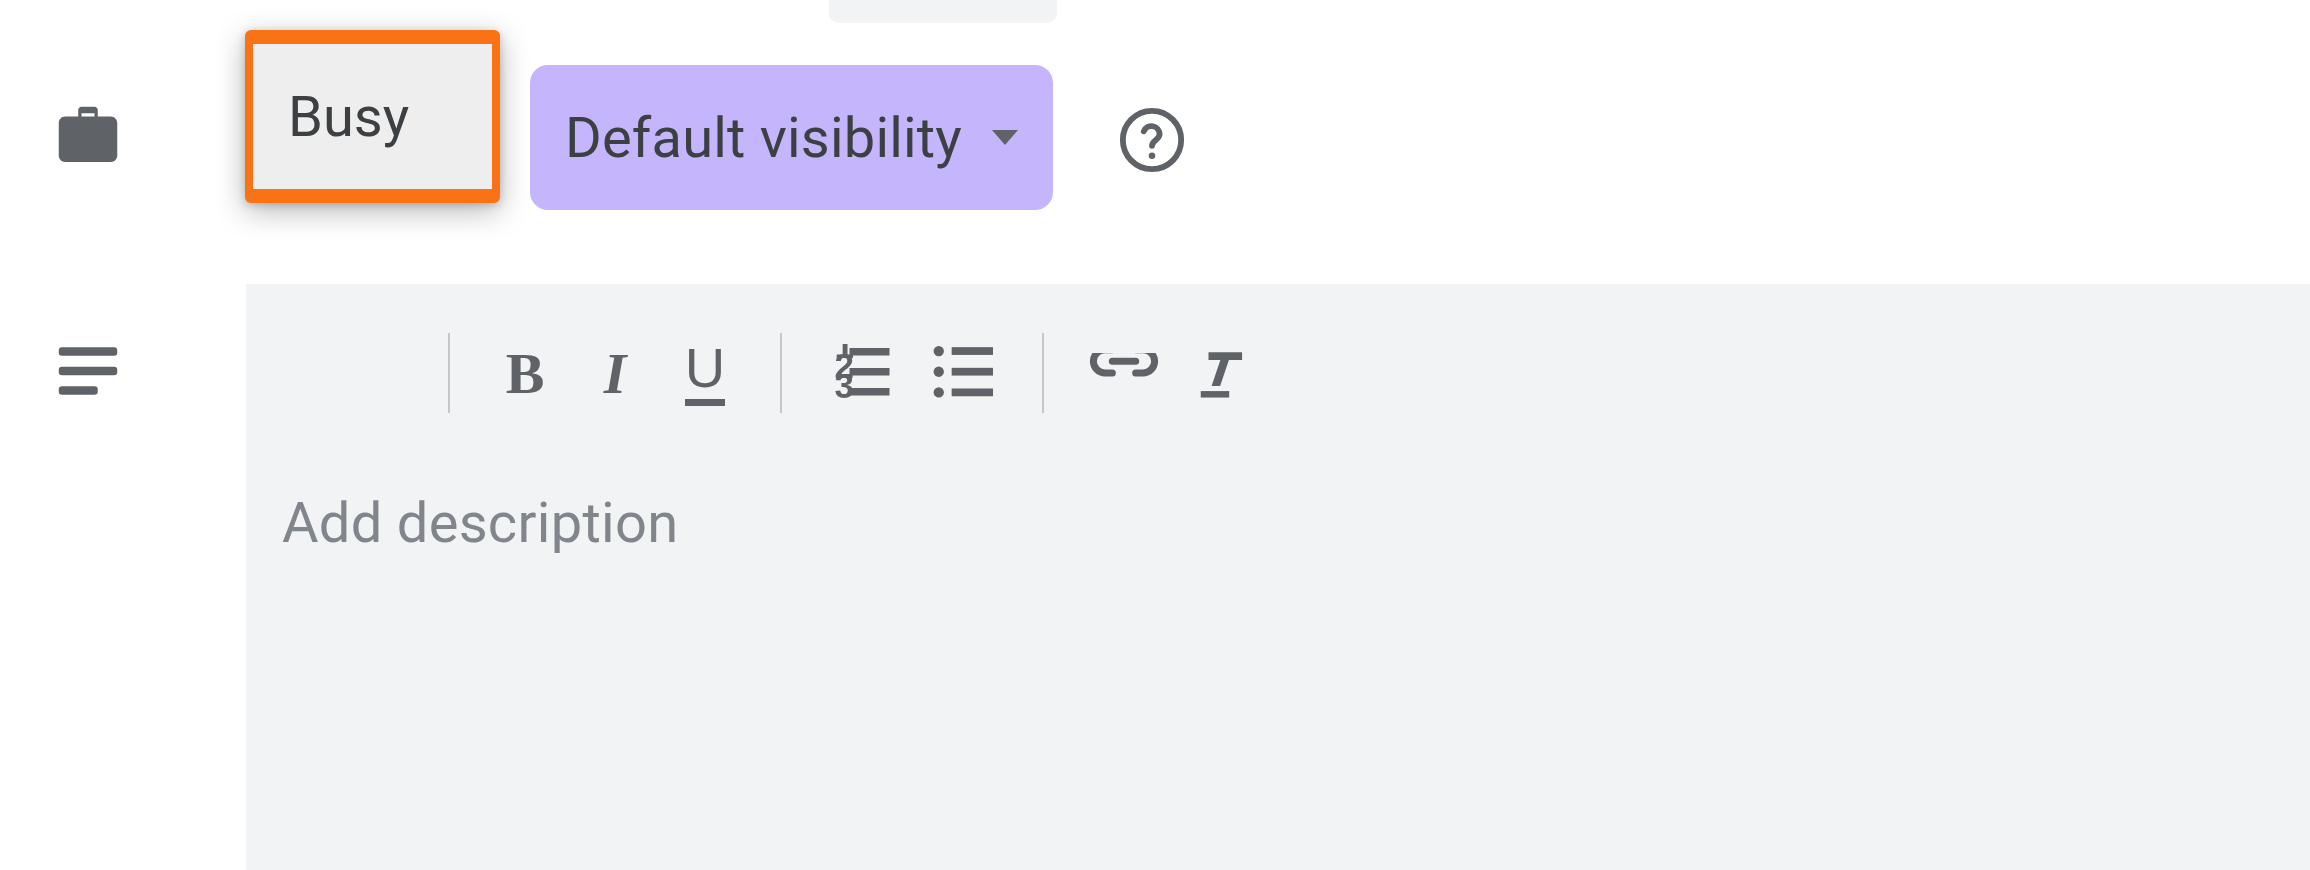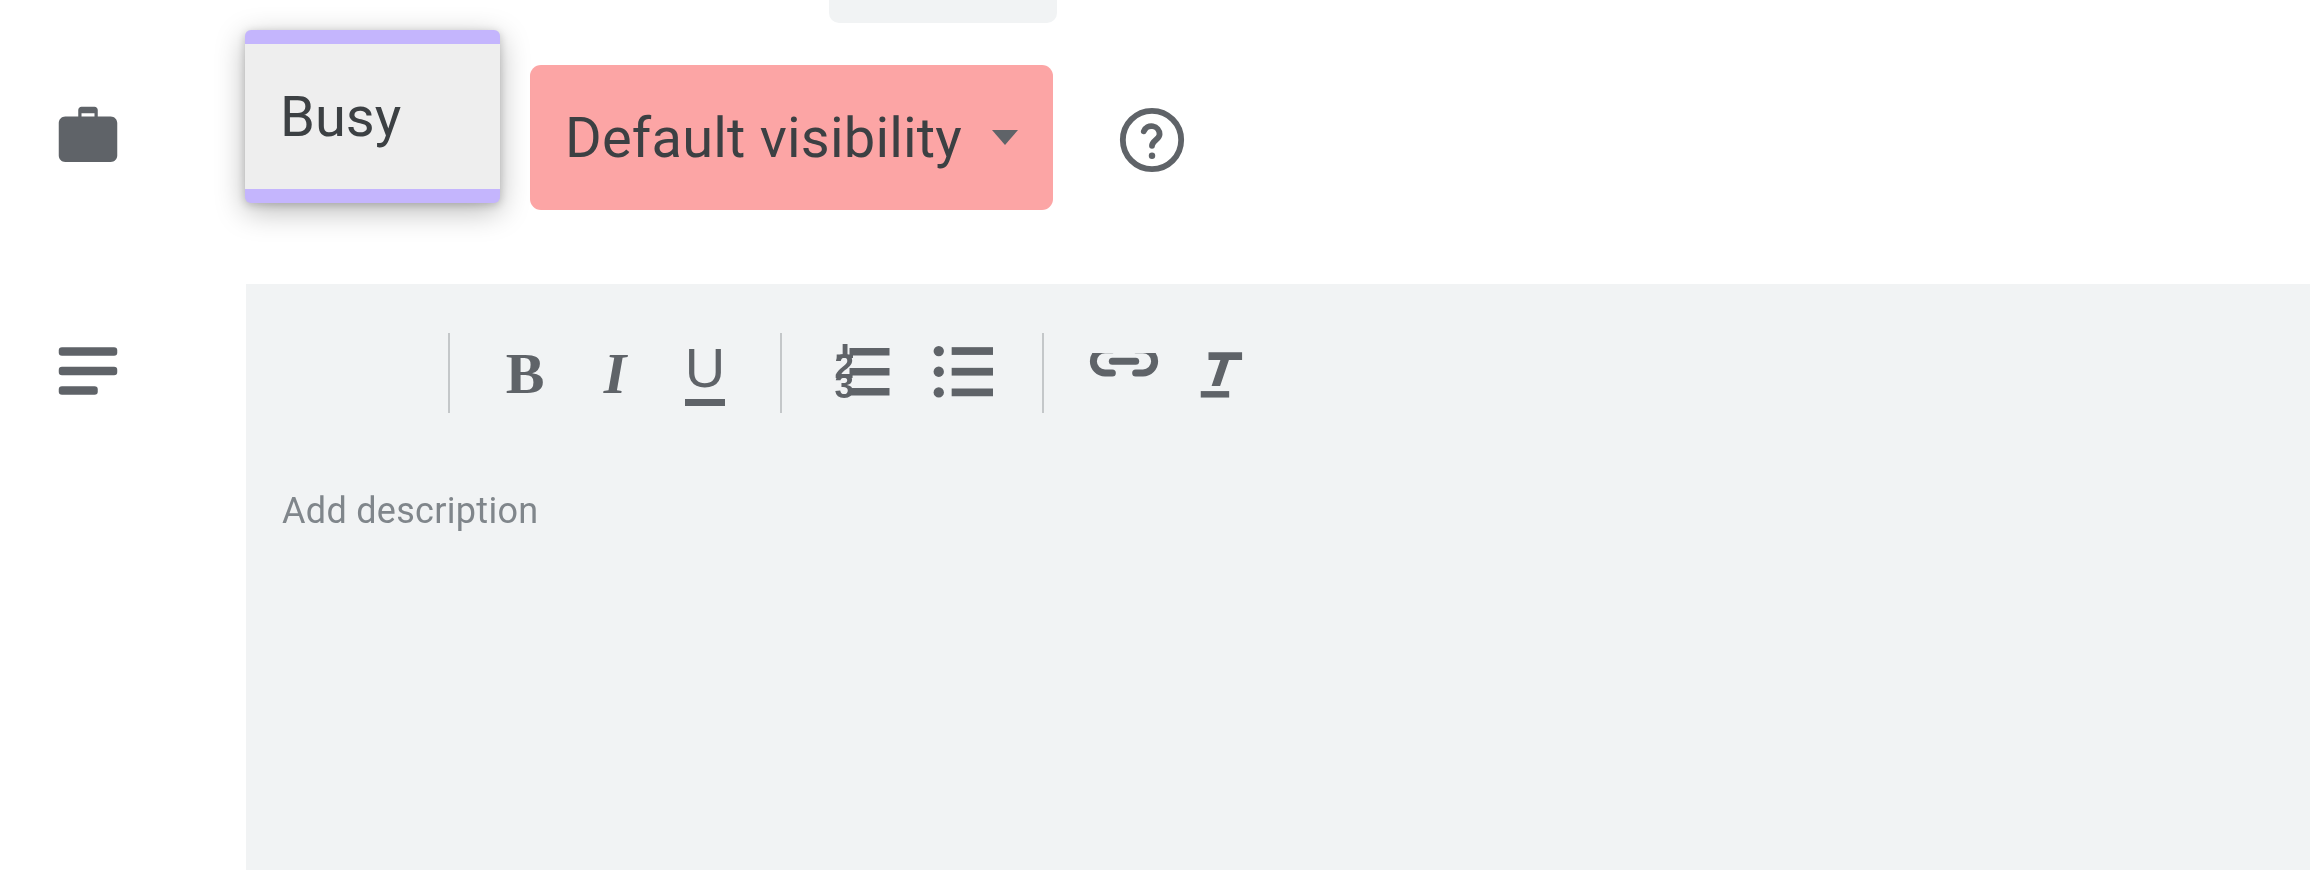--- a/index.html
+++ b/index.html
@@ -37,22 +37,22 @@
   }
   .briefcase-icon { top: 96px; left: 48px; }
   .paragraph-icon { top: 330px; left: 48px; }
 
   .visibility-chip {
     position: absolute;
     top: 65px;
     left: 530px;
     height: 145px;
     padding: 0 35px 0 35px;
-    background: #fca5a5;
-    border-radius: 11px;
+    background: #c4b5fd;
+    border-radius: 18px;
     display: flex;
     align-items: center;
     font-size: 56px;
     letter-spacing: 0.2px;
     color: #3c4043;
     cursor: pointer;
     gap: 30px;
   }
   .visibility-chip .arrow {
     width: 0; height: 0;
@@ -70,24 +70,24 @@
     color: #5f6368;
     cursor: pointer;
   }
 
   
   .dropdown {
     position: absolute;
     top: 30px;
     left: 245px;
     width: 255px;
-    background: #c4b5fd;
+    background: #f97316;
     border-radius: 6px;
     box-shadow: 0 8px 30px rgba(0,0,0,0.28), 0 2px 8px rgba(0,0,0,0.18);
-    padding: 14px 0;
+    padding: 14px 8px;
     z-index: 50;
   }
   .dropdown .item {
     height: 145px;
     display: flex;
     align-items: center;
     padding-left: 35px;
     font-size: 56px;
     color: #3c4043;
     cursor: pointer;
@@ -160,21 +160,21 @@
     height: 80px;
     background: #c4c7c9;
     margin: 0 30px;
   }
   .sep.first { margin-left: 10px; }
 
   .placeholder {
     position: absolute;
     left: 282px;
     top: 490px;
-    font-size: 36px;
+    font-size: 56px;
     color: #80868b;
     letter-spacing: 0.3px;
   }
 
   
   .numlist { width:60px; }
   .numlist .n { font: 700 14px/14px Arial; fill:#5f6368; }
 </style>
 </head>
 <body>

